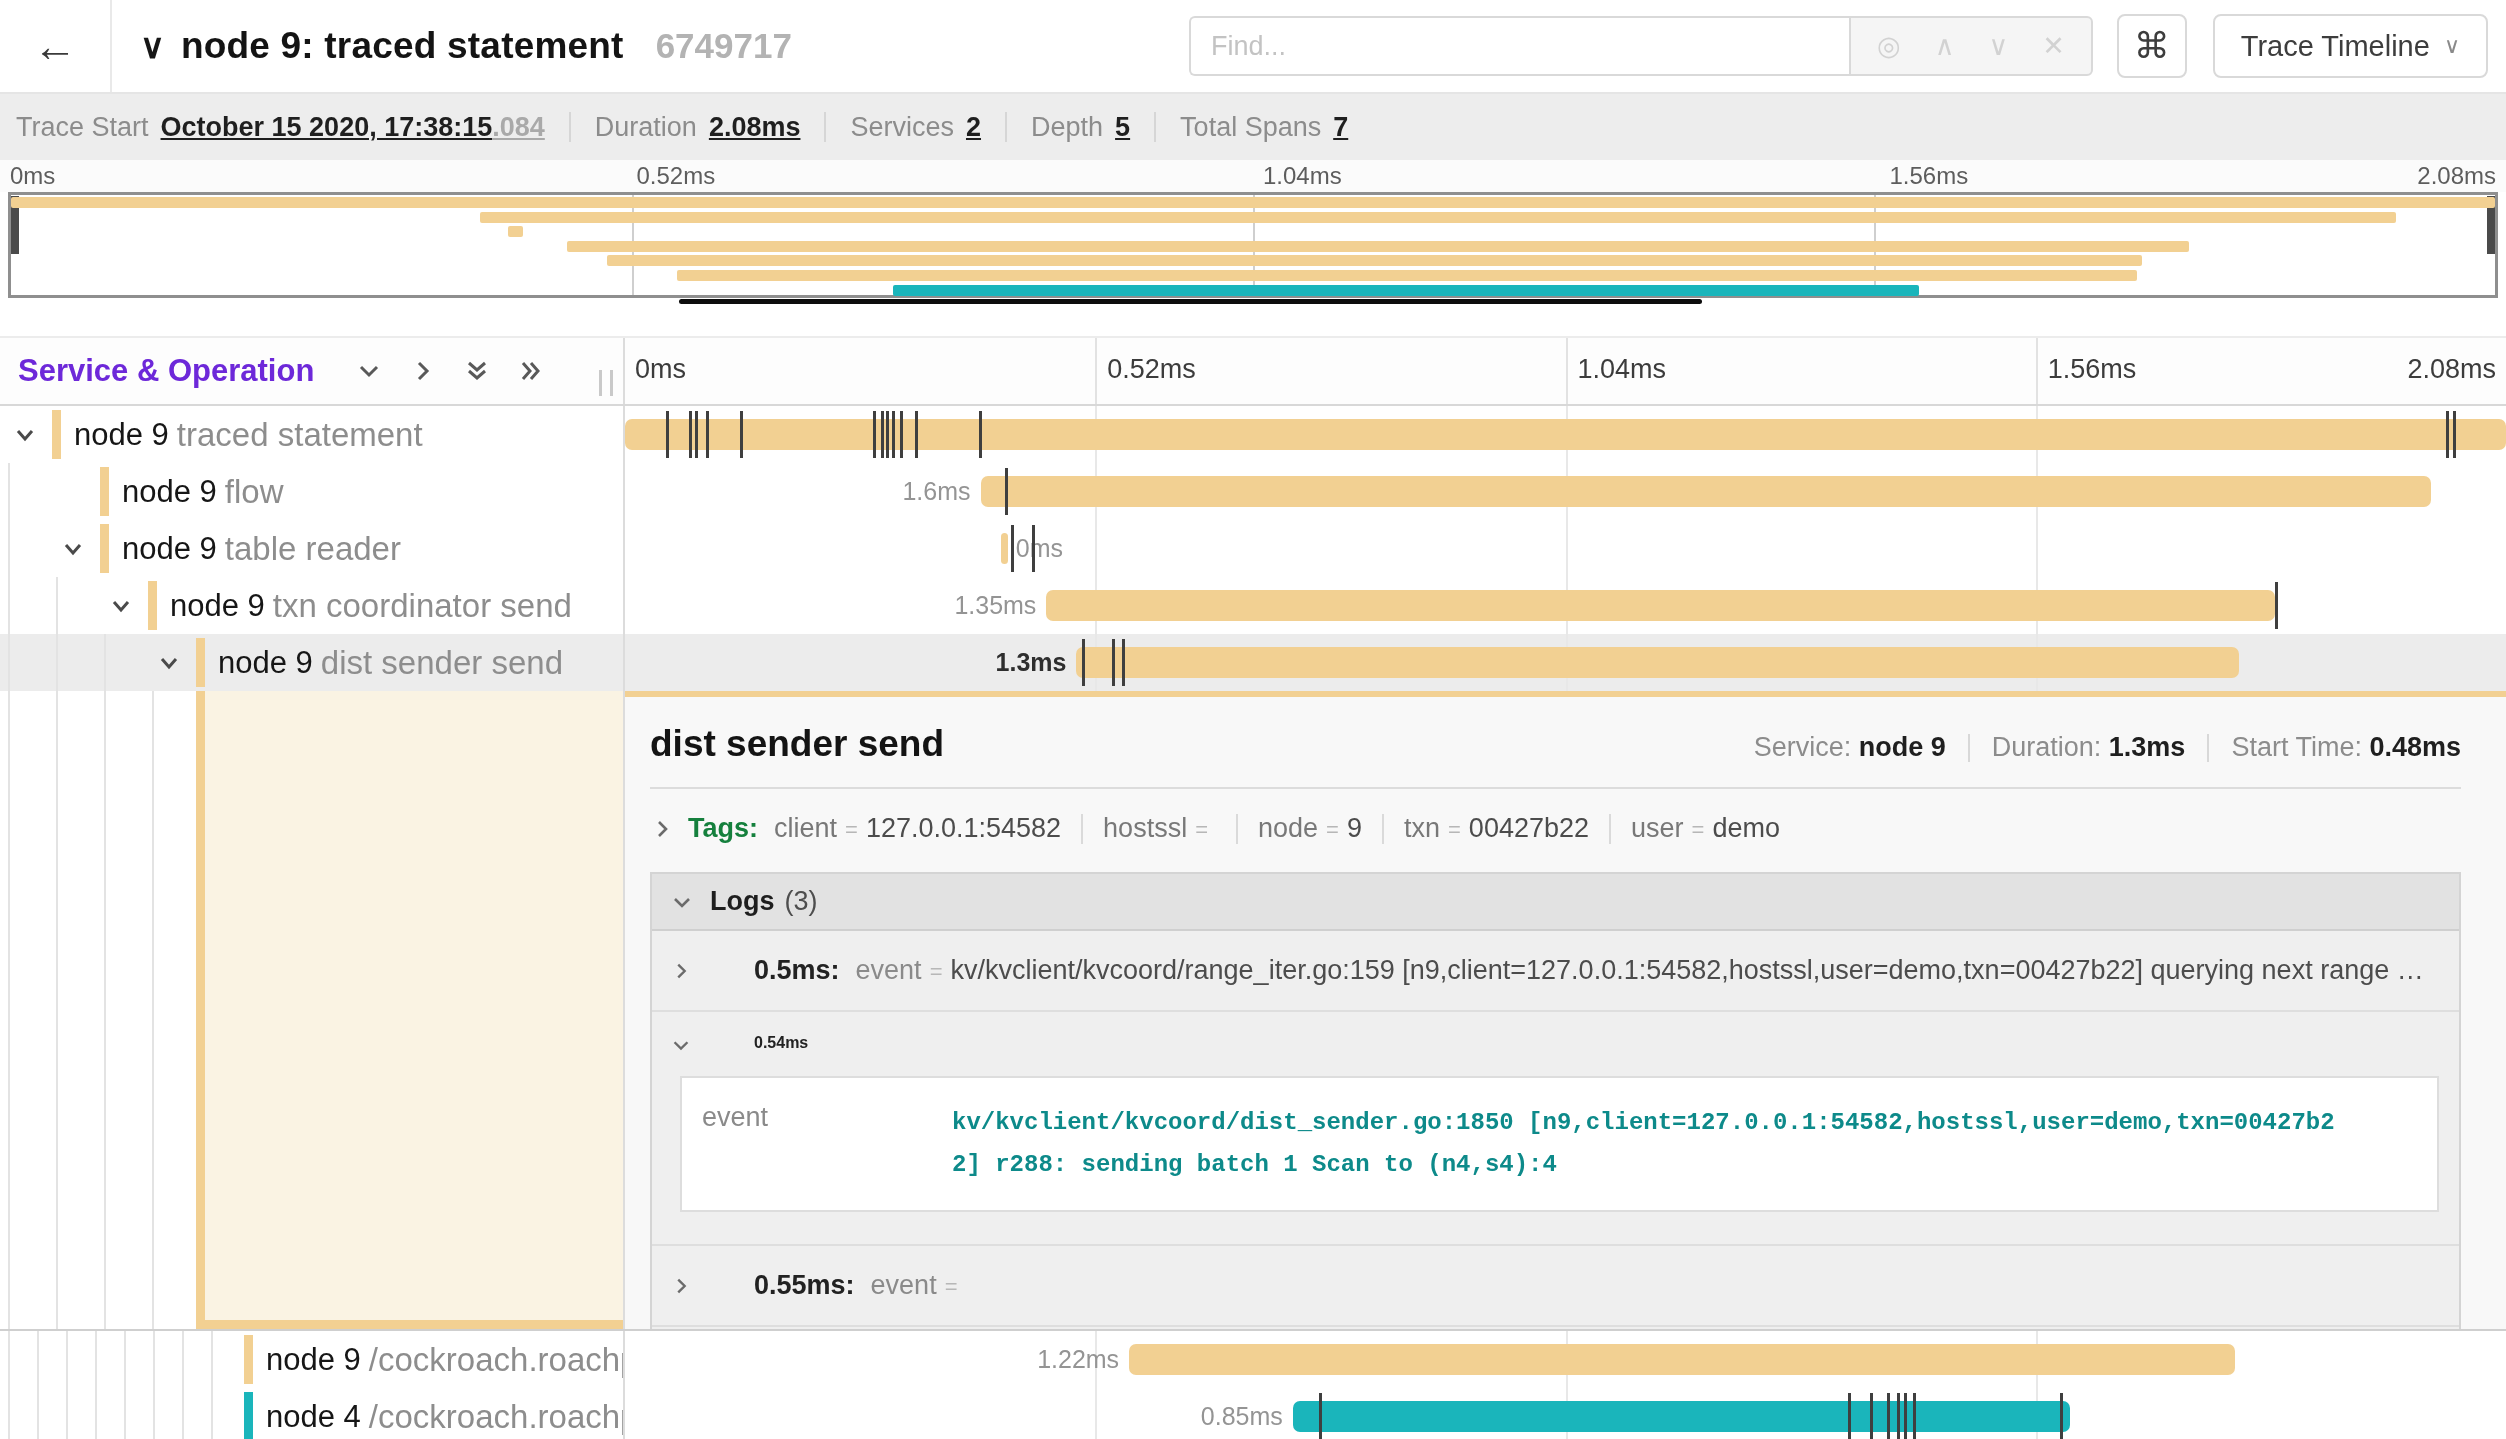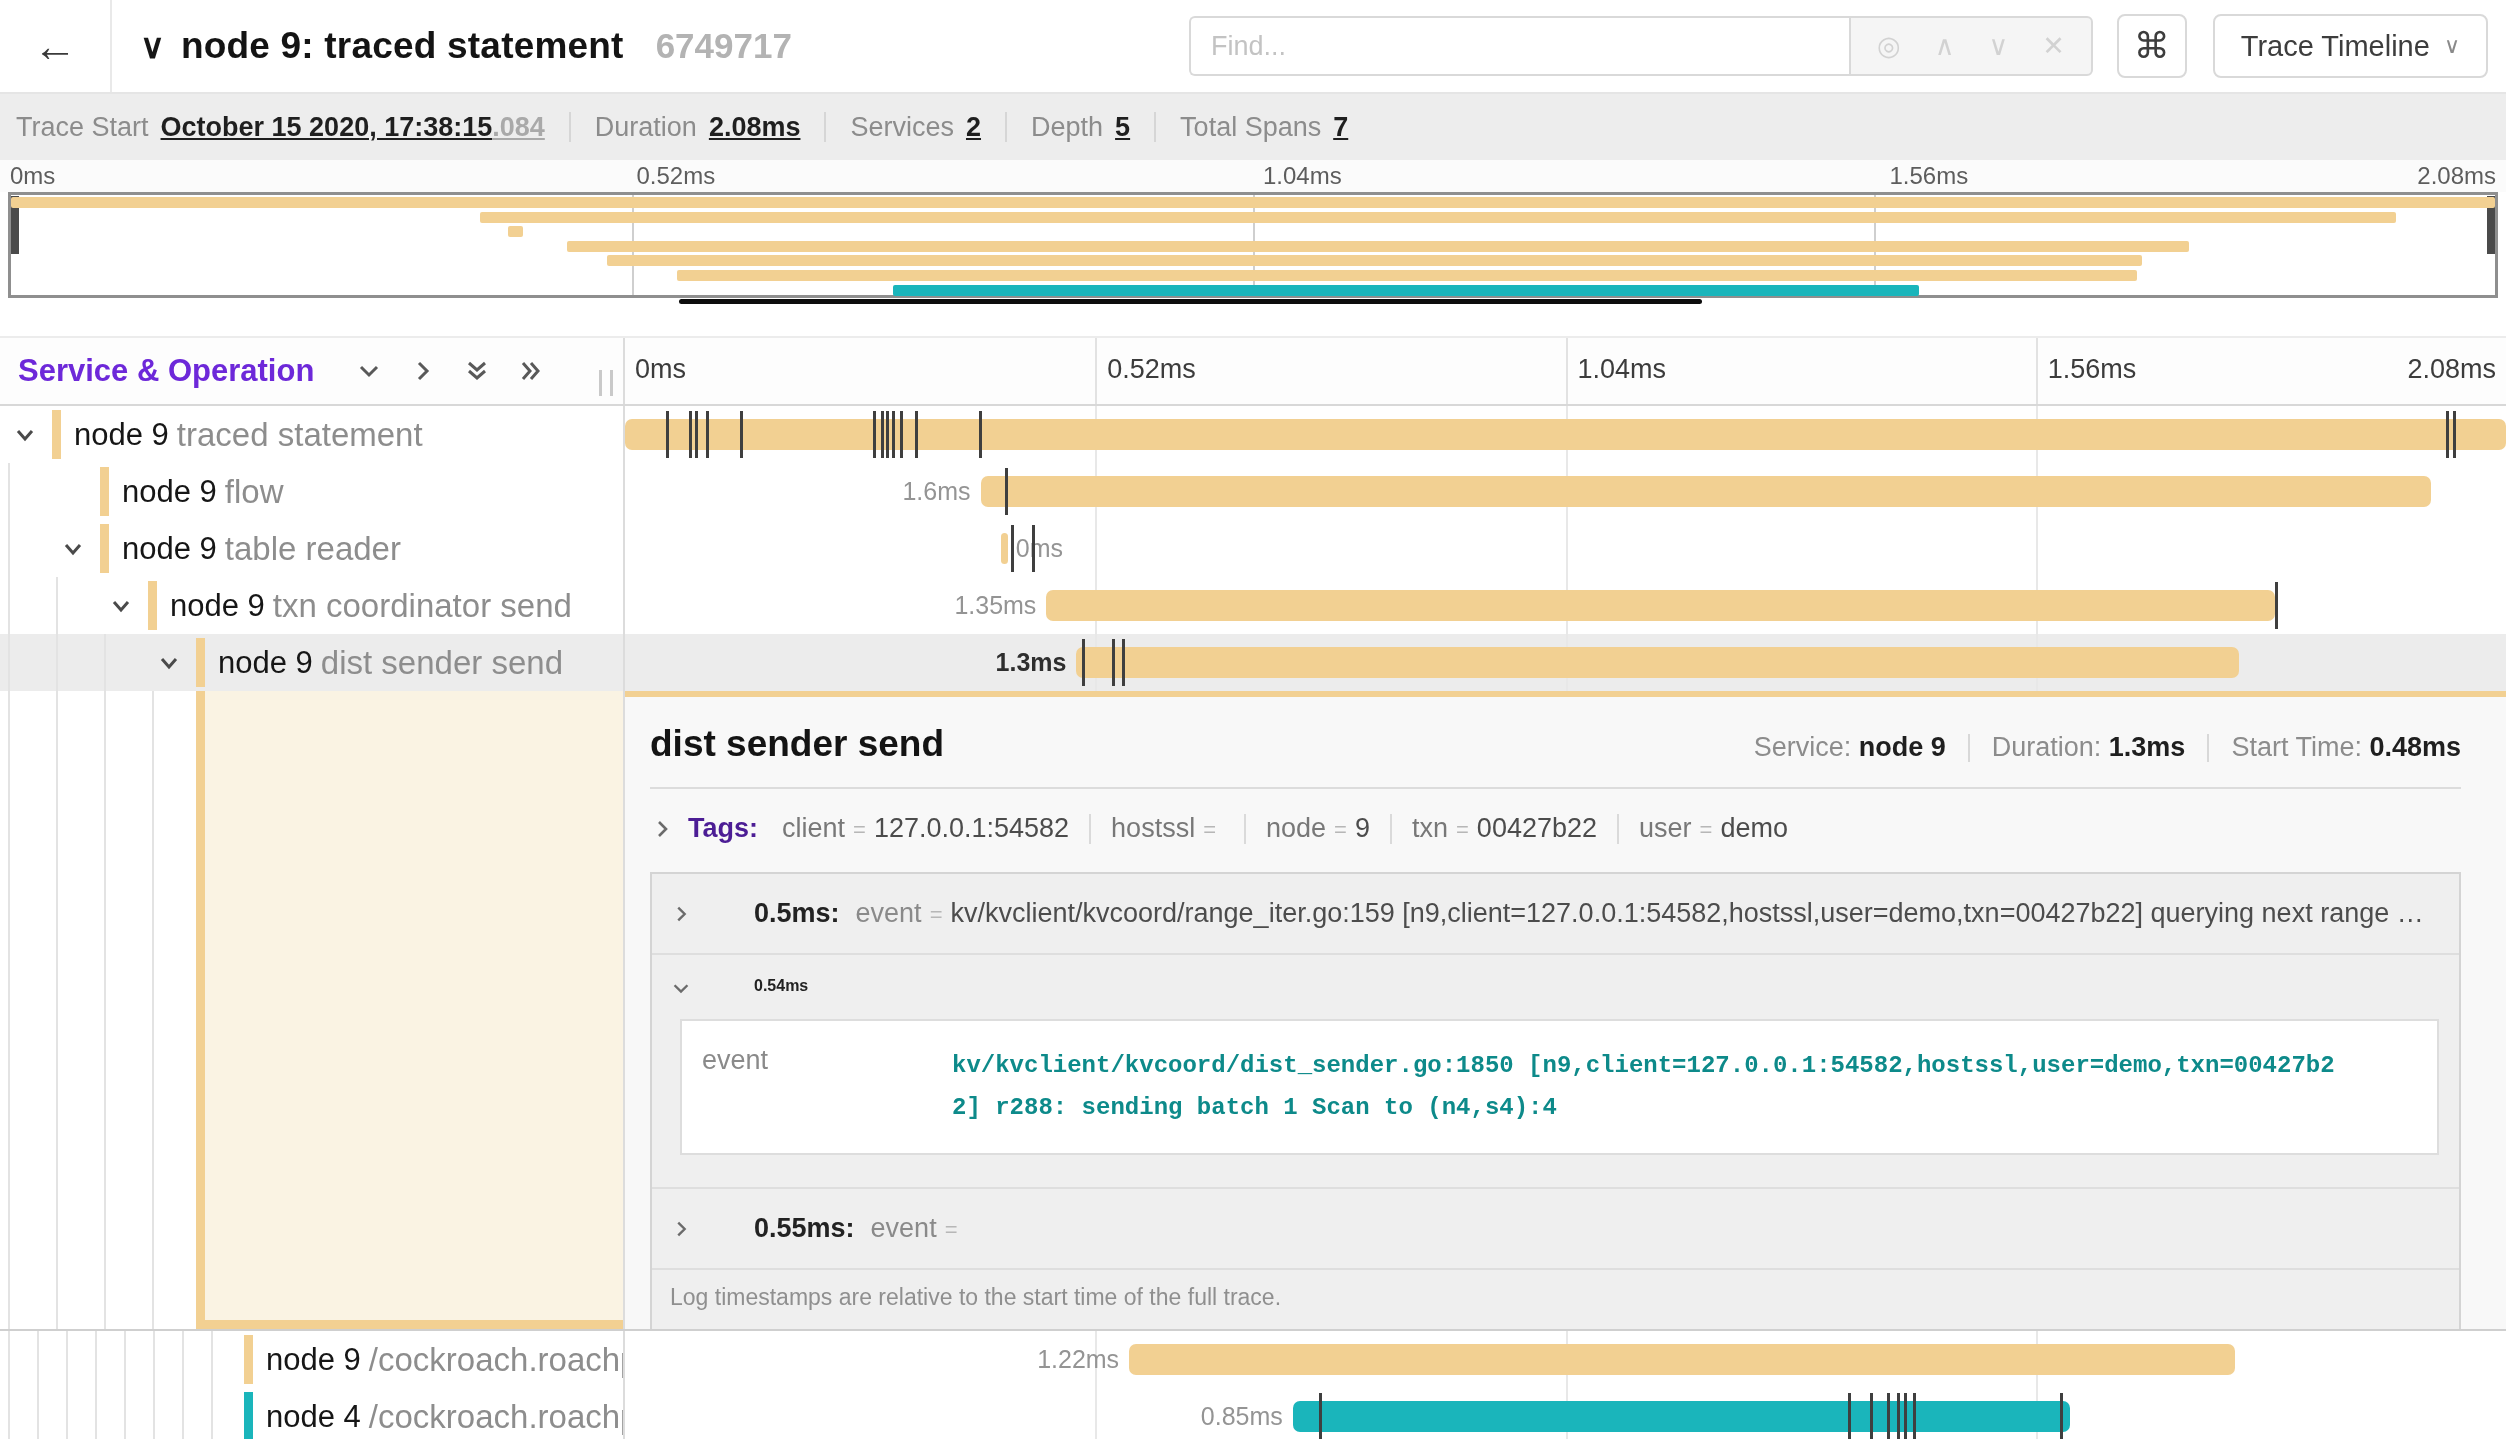--- a/index.html
+++ b/index.html
@@ -80,21 +80,21 @@
   .detail-bottom-strip { position:absolute; bottom:0; left:196px; right:0; height:9px; }
   .detail-panel { position:relative; flex:1; background:#f8f8f8; border-top:6px solid #f2d092; padding:26px 45px 0 25px; overflow:hidden; }
   .dp-head { display:flex; align-items:baseline; }
   .dp-title { font-size:37px; font-weight:bold; color:#141414; flex:1; }
   .dp-meta { display:flex; align-items:baseline; font-size:27px; color:#8c8c8c; }
   .dp-meta b { color:#1f1f1f; }
   .dp-meta .sep { width:2px; height:28px; background:#d8d8d8; margin:0 22px; align-self:center; }
   .dp-divider { height:2px; background:#dcdcdc; margin-top:22px; }
   .tags-line { display:flex; align-items:center; margin-top:24px; font-size:27px; }
   .tags-line .arrow { margin-right:14px; display:flex; }
-  .tags-label { font-weight:bold; color:#4c1d95; margin-right:24px; }
+  .tags-label { font-weight:bold; color:#15803d; margin-right:16px; }
   .tag-item { display:flex; align-items:baseline; }
   .tag-key { color:#787878; }
   .tag-eq { color:#b7b7b7; font-size:22px; margin:0 8px; }
   .tag-val { color:#4c4c4c; }
   .tag-sep { width:2px; height:30px; background:#dadada; margin:0 20px; align-self:center; }
 
   .logs-box { margin-top:28px; border:2px solid #d4d4d4; background:#efefef; }
   .logs-head { display:flex; align-items:center; background:#e2e2e2; padding:12px 18px; font-size:27px; border-bottom:2px solid #cfcfcf; cursor:pointer; }
   .logs-head .arrow { margin-right:16px; display:flex; }
   .logs-title { font-weight:bold; color:#1e1e1e; margin-right:10px; }
@@ -408,20 +408,29 @@
           </span>
         <span class="tag-sep"></span>
         <span class="tag-item">
             <span class="tag-key">user</span>
             <span class="tag-eq">=</span>
             <span class="tag-val">demo</span>
           </span>
       </div>
 
       <div class="logs-box">
+        <div class="logs-head">
+          <span class="arrow">
+              <svg width="24" height="24" viewBox="0 0 24 24" fill="none" stroke="#6b6b6b" stroke-width="2.6">
+                <path d="M5 9 L12 16 L19 9"></path>
+              </svg>
+            </span>
+          <span class="logs-title">Logs</span>
+          <span class="logs-count">(3)</span>
+        </div>
 
         <div class="log-row">
           <span class="log-line">
             <span class="arrow">
                 <svg width="22" height="22" viewBox="0 0 24 24" fill="none" stroke="#6b6b6b" stroke-width="2.6">
                   <path d="M9 5 L16 12 L9 19"></path>
                 </svg>
               </span>
             <span class="log-time">0.5ms:</span>
             <span class="log-key">event</span>

